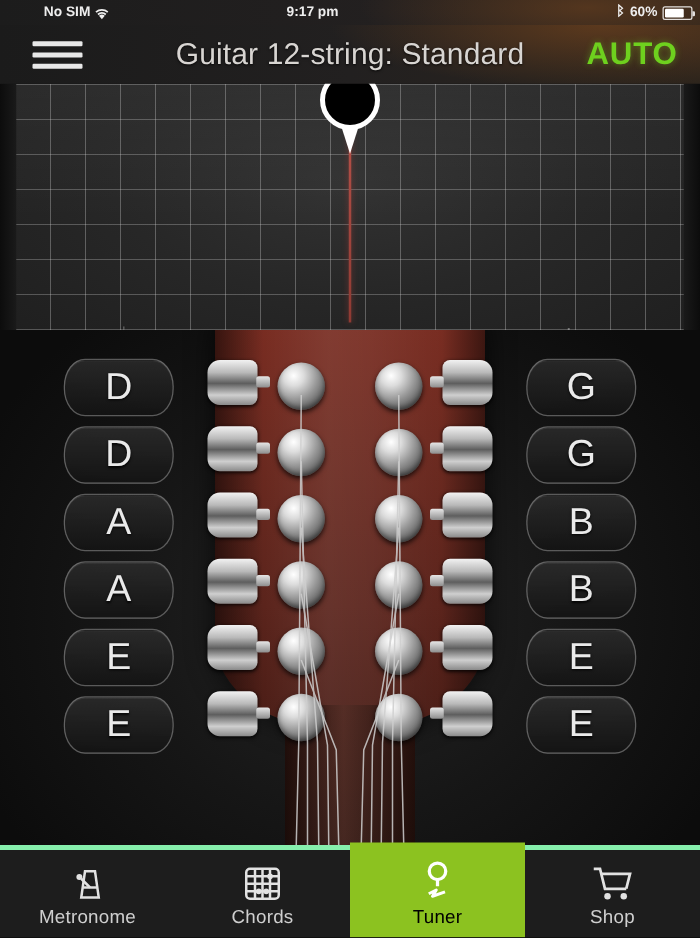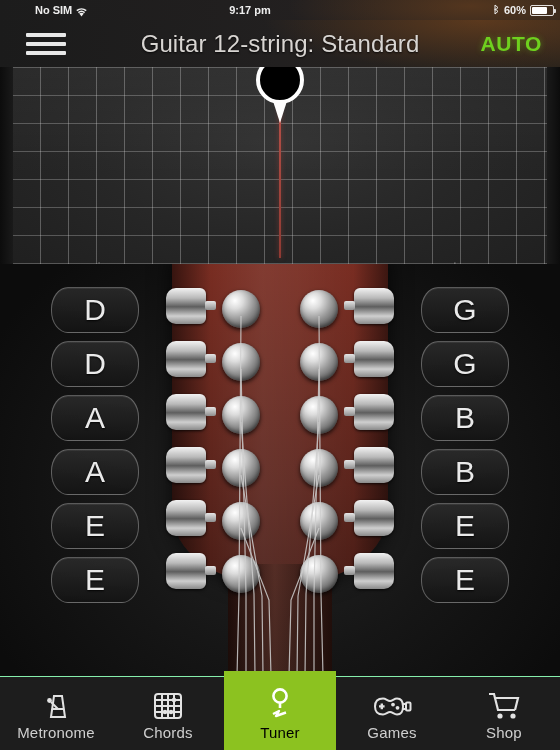--- a/index.html
+++ b/index.html
@@ -50,21 +50,21 @@
     justify-content:space-between; padding:2px 0; cursor:pointer;
   }
   .menu-btn span { display:block; height:4px; background:#e8e8e8; border-radius:1px; }
   .header-title {
     position:absolute; left:0; width:560px; text-align:center;
     font-size:24px; color:#d8d5d2; letter-spacing:.1px; font-weight:400;
     text-shadow:0 1px 2px rgba(0,0,0,.8);
   }
   .auto-btn {
     position:absolute; right:18px; top:50%; transform:translateY(-50%);
-    font-size:21px; font-weight:bold; color:#6ed01e; letter-spacing:.6px;
+    font-size:25px; font-weight:bold; color:#6ed01e; letter-spacing:.6px;
     text-shadow:0 0 6px rgba(110,208,30,.45); cursor:pointer;
   }
 
   
   .gauge {
     position:absolute; top:67px; left:0; width:560px; height:197px;
     background:#141414; overflow:hidden; z-index:10;
   }
   .gauge-inner {
     position:absolute; top:0; left:12px; width:536px; height:197px;
@@ -189,21 +189,21 @@
     background:
       radial-gradient(circle at 34% 28%, #ffffff 0%, #dcdcdc 22%, #9a9a9a 50%, #5c5c5c 78%, #3c3c3c 100%);
     box-shadow:0 2px 4px rgba(0,0,0,.75), inset 0 -2px 4px rgba(0,0,0,.4);
   }
   .strings { position:absolute; left:0; top:0; width:560px; height:412px; }
 
   
   .tabbar {
     position:absolute; bottom:0; left:0; width:560px; height:74px;
     background:#1d1d1d; display:flex; z-index:50;
-    border-top:1px solid #86efac;
+    border-top:4px solid #86efac;
   }
   .tab {
     flex:1; display:flex; flex-direction:column; align-items:center;
     justify-content:center; gap:3px; cursor:pointer; position:relative;
     color:#c9c9c9;
   }
   .tab .tab-label { font-size:15px; color:#cfcfcf; letter-spacing:.2px; }
   .tab.active { background:#8cc220; margin-top:-6px; padding-top:6px; }
   .tab.active .tab-label { color:#000000; }
   .tab .tab-icon { height:34px; display:flex; align-items:flex-end; justify-content:center; }
@@ -410,35 +410,20 @@
       <div class="tab-icon">
         <svg width="32" height="34" viewBox="0 0 32 34" fill="none" stroke="#ffffff" stroke-width="2.6">
           <circle cx="16" cy="9" r="6.6"></circle>
           <path d="M16 16 L16 21"></path>
           <path d="M9 27 L15 24 L12 29 L22 25.5" stroke-width="2.4" stroke-linejoin="round"></path>
         </svg>
       </div>
       <div class="tab-label">Tuner</div>
     </div>
 
-    <div class="tab">
-      <div class="tab-icon">
-        <svg width="40" height="28" viewBox="0 0 40 28" fill="none" stroke="#e2e2e2" stroke-width="2">
-          <path d="M11 5.5 C6 5.5 3 8.5 3 13.5 C3 18.5 6 21.5 11 21.5 C14 21.5 15.5 19 18 19
-                   C20.5 19 22 21.5 25 21.5 C29 21.5 31 18.5 31 13.5 C31 8.5 29 5.5 25 5.5
-                   C22 5.5 20.5 8 18 8 C15.5 8 14 5.5 11 5.5 Z"></path>
-          <path d="M9.8 10.6 L9.8 16.2 M7 13.4 L12.6 13.4" stroke-width="2.4"></path>
-          <circle cx="21" cy="11.6" r="1.9" fill="#e2e2e2" stroke="none"></circle>
-          <circle cx="25.5" cy="14.8" r="1.9" fill="#e2e2e2" stroke="none"></circle>
-          <path d="M31 11 L34 11 L34 16 L31 16"></path>
-          <rect x="34" y="9.5" width="4.5" height="8" rx="1"></rect>
-        </svg>
-      </div>
-      <div class="tab-label">Games</div>
-    </div>
 
     <div class="tab">
       <div class="tab-icon">
         <svg width="34" height="30" viewBox="0 0 34 30" fill="none" stroke="#e2e2e2" stroke-width="2.2">
           <path d="M2 3 L7 3 L11 19 L28 19"></path>
           <path d="M8.2 7 L31 7 L28 19"></path>
           <circle cx="13" cy="25" r="2.6" fill="#e2e2e2" stroke="none"></circle>
           <circle cx="26" cy="25" r="2.6" fill="#e2e2e2" stroke="none"></circle>
         </svg>
       </div>

